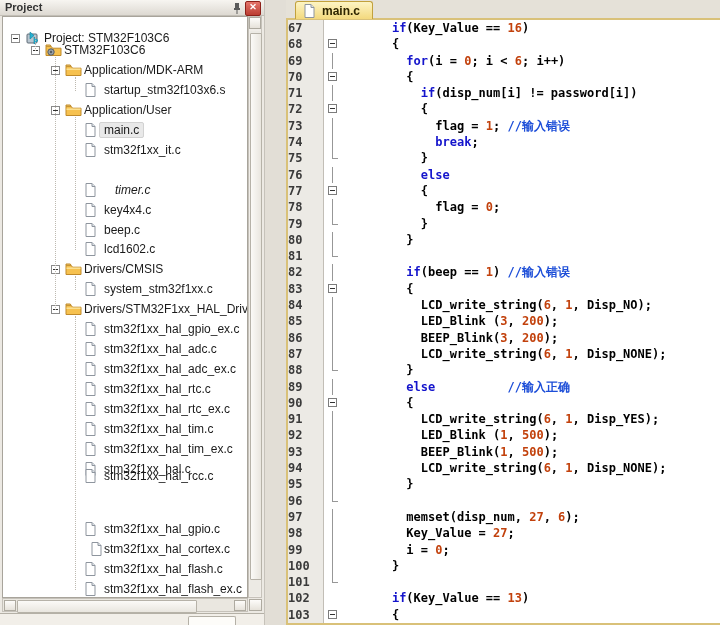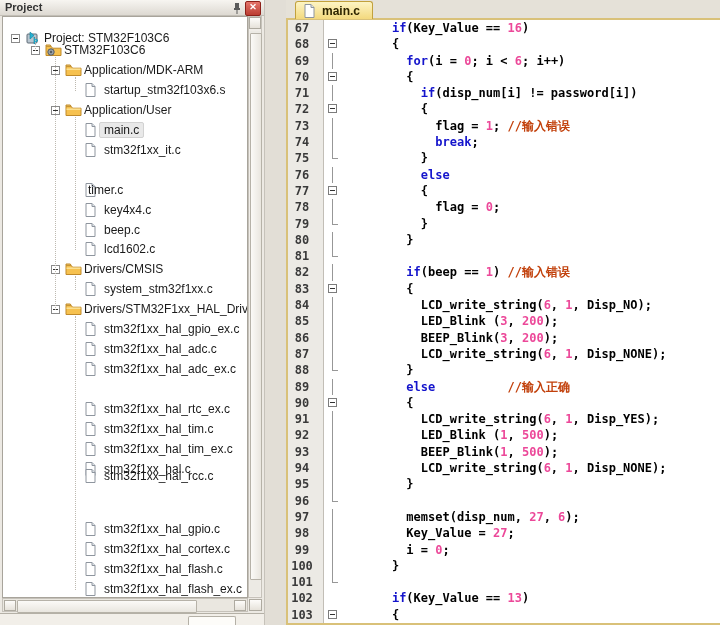--- a/index.html
+++ b/index.html
@@ -52,31 +52,31 @@
   #editor{position:absolute;left:286px;top:0;width:434px;height:625px;}
   .tabbar{position:absolute;left:0;top:0;width:434px;height:20px;background:#e5e1d8;border-bottom:2px solid #d9c179;box-sizing:border-box;}
   .tab{position:absolute;left:9px;top:1px;height:18px;padding:2px 12px 0 26px;
        background:linear-gradient(#fdf4c4,#f3d97e);border:1px solid #c2a13d;border-bottom:none;
        border-radius:3px 3px 0 0;font-size:12px;font-weight:700;color:#2e2500;box-sizing:border-box;}
   .tab .ticon{position:absolute;left:8px;top:2px;}
   .codewrap{position:absolute;left:0;top:20px;width:434px;height:605px;background:#fff;
             border-left:2px solid #d9c179;border-bottom:2px solid #d9c179;box-sizing:border-box;overflow:hidden;}
   .line{display:flex;height:16.3px;font-family:"DejaVu Sans Mono","Liberation Mono",monospace;
         font-size:12px;font-weight:700;line-height:16.3px;}
-  .lnum{width:36px;background:#eceae5;border-right:1px solid #c2beb6;text-align:center;
+  .lnum{width:36px;background:#eceae5;border-right:1px solid #c2beb6;text-align:left;
         padding-right:7px;color:#3a3a3a;box-sizing:border-box;flex:none;font-size:12px;}
   .fold{width:17px;flex:none;position:relative;background:#fff;}
   .f-line::before{content:'';position:absolute;left:8px;top:0;bottom:0;width:1px;background:#979797;}
   .f-tick::before{content:'';position:absolute;left:8px;top:0;height:9px;width:1px;background:#979797;}
   .f-tick::after{content:'';position:absolute;left:8px;top:8px;width:6px;height:1px;background:#979797;}
   .f-box::before{content:'';position:absolute;left:4px;top:3px;width:9px;height:9px;
         border:1px solid #7c7c7c;background:#fff;box-sizing:border-box;}
   .f-box::after{content:'';position:absolute;left:6px;top:7px;width:5px;height:1px;background:#333;}
   .codetext{flex:1;white-space:pre;padding-left:22px;color:#000;}
-  .k{color:#1414cc;} .n{color:#ec4899;} .c{color:#c2410c;} .p{color:#000;}
+  .k{color:#1414cc;} .n{color:#c2410c;} .c{color:#1d4ed8;} .p{color:#000;}
 </style>
 </head>
 <body>
 
 <div id="app">
 
   <div id="panel">
     <div class="phead">
       <span class="ptitle">Project</span>
       <span class="pin">
@@ -154,21 +154,21 @@
               <path d="M1 .5h6L10 3.5V13.5H1z" fill="#fff" stroke="#8e959e"></path>
               <path d="M7 .5V3.5H10" fill="#dde2e8" stroke="#8e959e"></path>
             </svg></span>
           <span class="tlabel" style="left: 101px;">stm32f1xx_it.c</span>
         </div>
         <div class="tree-row" style="top: 163.6px;">
           <span class="ticon" style="left: 82px;"><svg width="11" height="14" viewBox="0 0 11 14">
               <path d="M1 .5h6L10 3.5V13.5H1z" fill="#fff" stroke="#8e959e"></path>
               <path d="M7 .5V3.5H10" fill="#dde2e8" stroke="#8e959e"></path>
             </svg></span>
-          <span class="tlabel" style="left: 85px;">timer.c</span>
+          <span class="tlabel" style="left: 112px; font-style: italic;">timer.c</span>
         </div>
         <div class="tree-row" style="top: 183.55px;">
           <span class="ticon" style="left: 82px;"><svg width="11" height="14" viewBox="0 0 11 14">
               <path d="M1 .5h6L10 3.5V13.5H1z" fill="#fff" stroke="#8e959e"></path>
               <path d="M7 .5V3.5H10" fill="#dde2e8" stroke="#8e959e"></path>
             </svg></span>
           <span class="tlabel" style="left: 101px;">key4x4.c</span>
         </div>
         <div class="tree-row" style="top: 203.5px;">
           <span class="ticon" style="left: 82px;"><svg width="11" height="14" viewBox="0 0 11 14">
@@ -227,20 +227,27 @@
             </svg></span>
           <span class="tlabel" style="left: 101px;">stm32f1xx_hal_adc.c</span>
         </div>
         <div class="tree-row" style="top: 343.15px;">
           <span class="ticon" style="left: 82px;"><svg width="11" height="14" viewBox="0 0 11 14">
               <path d="M1 .5h6L10 3.5V13.5H1z" fill="#fff" stroke="#8e959e"></path>
               <path d="M7 .5V3.5H10" fill="#dde2e8" stroke="#8e959e"></path>
             </svg></span>
           <span class="tlabel" style="left: 101px;">stm32f1xx_hal_adc_ex.c</span>
         </div>
+        <div class="tree-row" style="top: 363.1px;">
+          <span class="ticon" style="left: 82px;"><svg width="11" height="14" viewBox="0 0 11 14">
+              <path d="M1 .5h6L10 3.5V13.5H1z" fill="#fff" stroke="#8e959e"></path>
+              <path d="M7 .5V3.5H10" fill="#dde2e8" stroke="#8e959e"></path>
+            </svg></span>
+          <span class="tlabel" style="left: 101px;">stm32f1xx_hal_rtc.c</span>
+        </div>
         <div class="tree-row" style="top: 383.05px;">
           <span class="ticon" style="left: 82px;"><svg width="11" height="14" viewBox="0 0 11 14">
               <path d="M1 .5h6L10 3.5V13.5H1z" fill="#fff" stroke="#8e959e"></path>
               <path d="M7 .5V3.5H10" fill="#dde2e8" stroke="#8e959e"></path>
             </svg></span>
           <span class="tlabel" style="left: 101px;">stm32f1xx_hal_rtc_ex.c</span>
         </div>
         <div class="tree-row" style="top: 403px;">
           <span class="ticon" style="left: 82px;"><svg width="11" height="14" viewBox="0 0 11 14">
               <path d="M1 .5h6L10 3.5V13.5H1z" fill="#fff" stroke="#8e959e"></path>
@@ -269,21 +276,21 @@
             </svg></span>
           <span class="tlabel" style="left: 101px;">stm32f1xx_hal_rcc.c</span>
         </div>
         <div class="tree-row" style="top: 502.75px;">
           <span class="ticon" style="left: 82px;"><svg width="11" height="14" viewBox="0 0 11 14">
               <path d="M1 .5h6L10 3.5V13.5H1z" fill="#fff" stroke="#8e959e"></path>
               <path d="M7 .5V3.5H10" fill="#dde2e8" stroke="#8e959e"></path>
             </svg></span>
           <span class="tlabel" style="left: 101px;">stm32f1xx_hal_gpio.c</span>
         </div>
-        <div class="tree-row" style="top: 522.7px;">
+        <div class="tree-row" style="top: 522.7px; text-align: right;">
           <span class="ticon" style="left: 82px;"><svg width="11" height="14" viewBox="0 0 11 14">
               <path d="M1 .5h6L10 3.5V13.5H1z" fill="#fff" stroke="#8e959e"></path>
               <path d="M7 .5V3.5H10" fill="#dde2e8" stroke="#8e959e"></path>
             </svg></span>
           <span class="tlabel" style="left: 101px;">stm32f1xx_hal_cortex.c</span>
         </div>
         <div class="tree-row" style="top: 542.65px;">
           <span class="ticon" style="left: 82px;"><svg width="11" height="14" viewBox="0 0 11 14">
               <path d="M1 .5h6L10 3.5V13.5H1z" fill="#fff" stroke="#8e959e"></path>
               <path d="M7 .5V3.5H10" fill="#dde2e8" stroke="#8e959e"></path>

